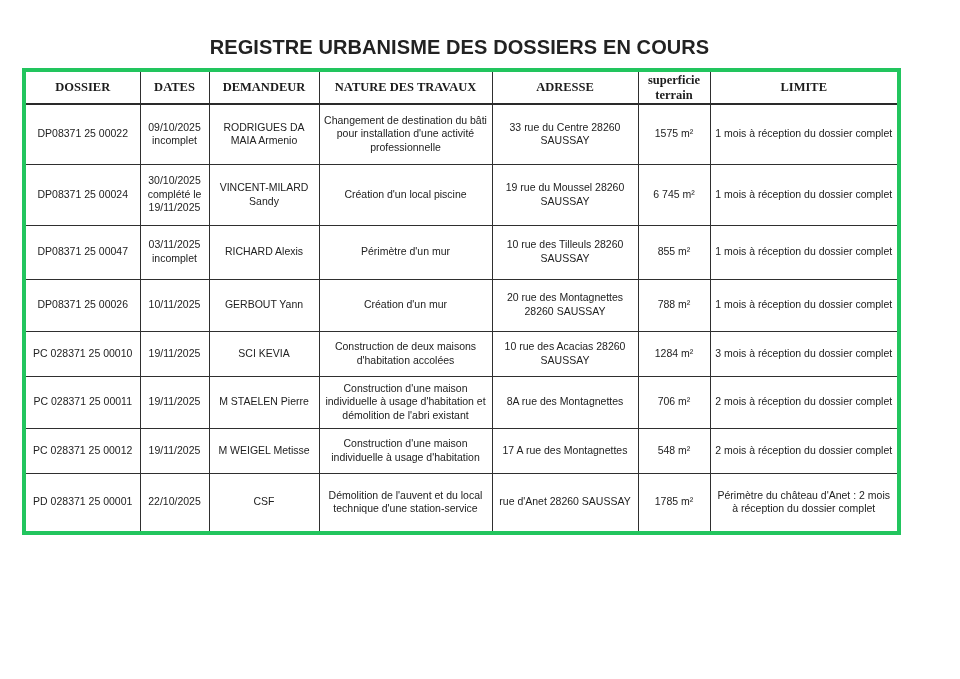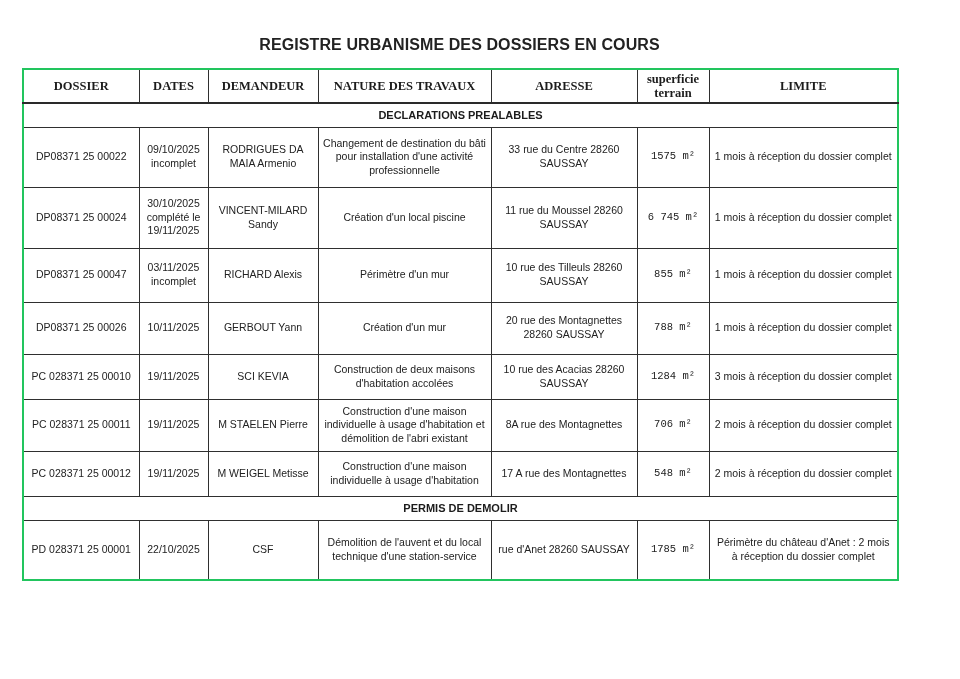--- a/index.html
+++ b/index.html
@@ -16,33 +16,33 @@
     color: #1f1f1f;
     overflow: hidden;
   }
   .page-title {
     position: absolute;
     top: 36px;
     left: 22px;
     width: 875px;
     text-align: center;
     font-family: "Liberation Sans", sans-serif;
-    font-size: 16px;
+    font-size: 20px;
     font-weight: 700;
     letter-spacing: 0.1px;
     color: #222222;
   }
   table.registre {
     position: absolute;
     left: 22px;
     top: 68px;
     width: 875px;
     border-collapse: collapse;
     table-layout: fixed;
-    border: 2px solid #22c55e;
+    border: 4px solid #22c55e;
   }
   table.registre th,
   table.registre td {
     border: 1px solid #2f2f2f;
     text-align: center;
     vertical-align: middle;
     padding: 1px 4px;
     overflow: hidden;
   }
   tr.header-row {
@@ -65,21 +65,21 @@
     border-top: 2px solid #2a2a2a;
     border-bottom: 2px solid #2a2a2a;
   }
   tr.data-row td {
     font-size: 10.5px;
     line-height: 1.3;
     color: #222222;
     white-space: pre-line;
   }
   td.col-dossier   { font-size: 10.5px; }
-  td.col-superficie { font-size: 10.5px; font-family: Liberation Mono, monospace; }
+  td.col-superficie { font-size: 10.5px; }
 </style>
 </head>
 <body>
 
 <div class="page">
 
   <div class="page-title">REGISTRE URBANISME DES DOSSIERS EN COURS</div>
 
   <table class="registre">
     <colgroup>
@@ -97,41 +97,38 @@
         <th>DATES</th>
         <th>DEMANDEUR</th>
         <th>NATURE DES TRAVAUX</th>
         <th>ADRESSE</th>
         <th>superficie
 terrain</th>
         <th>LIMITE</th>
       </tr>
     </thead>
     <tbody>
-        <tr class="section-row" style="height: 24px;">
-          <td colspan="7" class="section-cell">DECLARATIONS PREALABLES</td>
-        </tr>
         <tr class="data-row" style="height: 60px;">
           <td class="cell col-dossier">DP08371 25 00022</td>
           <td class="cell col-dates">09/10/2025
 incomplet</td>
           <td class="cell col-demandeur">RODRIGUES DA MAIA Armenio</td>
           <td class="cell col-nature">Changement de destination du bâti pour installation d'une activité professionnelle</td>
           <td class="cell col-adresse">33 rue du Centre 28260 SAUSSAY</td>
           <td class="cell col-superficie">1575 m²</td>
           <td class="cell col-limite">1 mois à réception du dossier complet</td>
         </tr>
         <tr class="data-row" style="height: 61px;">
           <td class="cell col-dossier">DP08371 25 00024</td>
           <td class="cell col-dates">30/10/2025
 complété le
 19/11/2025</td>
           <td class="cell col-demandeur">VINCENT-MILARD Sandy</td>
           <td class="cell col-nature">Création d'un local piscine</td>
-          <td class="cell col-adresse">11 rue du Moussel 28260 SAUSSAY</td>
+          <td class="cell col-adresse">19 rue du Moussel 28260 SAUSSAY</td>
           <td class="cell col-superficie">6 745 m²</td>
           <td class="cell col-limite">1 mois à réception du dossier complet</td>
         </tr>
         <tr class="data-row" style="height: 54px;">
           <td class="cell col-dossier">DP08371 25 00047</td>
           <td class="cell col-dates">03/11/2025
 incomplet</td>
           <td class="cell col-demandeur">RICHARD Alexis</td>
           <td class="cell col-nature">Périmètre d'un mur</td>
           <td class="cell col-adresse">10 rue des Tilleuls 28260 SAUSSAY</td>
@@ -167,23 +164,20 @@
         </tr>
         <tr class="data-row" style="height: 45px;">
           <td class="cell col-dossier">PC 028371 25 00012</td>
           <td class="cell col-dates">19/11/2025</td>
           <td class="cell col-demandeur">M WEIGEL Metisse</td>
           <td class="cell col-nature">Construction d'une maison individuelle à usage d'habitation</td>
           <td class="cell col-adresse">17 A rue des Montagnettes</td>
           <td class="cell col-superficie">548 m²</td>
           <td class="cell col-limite">2 mois à réception du dossier complet</td>
         </tr>
-        <tr class="section-row" style="height: 24px;">
-          <td colspan="7" class="section-cell">PERMIS DE DEMOLIR</td>
-        </tr>
         <tr class="data-row" style="height: 60px;">
           <td class="cell col-dossier">PD 028371 25 00001</td>
           <td class="cell col-dates">22/10/2025</td>
           <td class="cell col-demandeur">CSF</td>
           <td class="cell col-nature">Démolition de l'auvent et du local technique d'une station-service</td>
           <td class="cell col-adresse">rue d'Anet 28260 SAUSSAY</td>
           <td class="cell col-superficie">1785 m²</td>
           <td class="cell col-limite">Périmètre du château d'Anet : 2 mois à réception du dossier complet</td>
         </tr>
       </tbody>

